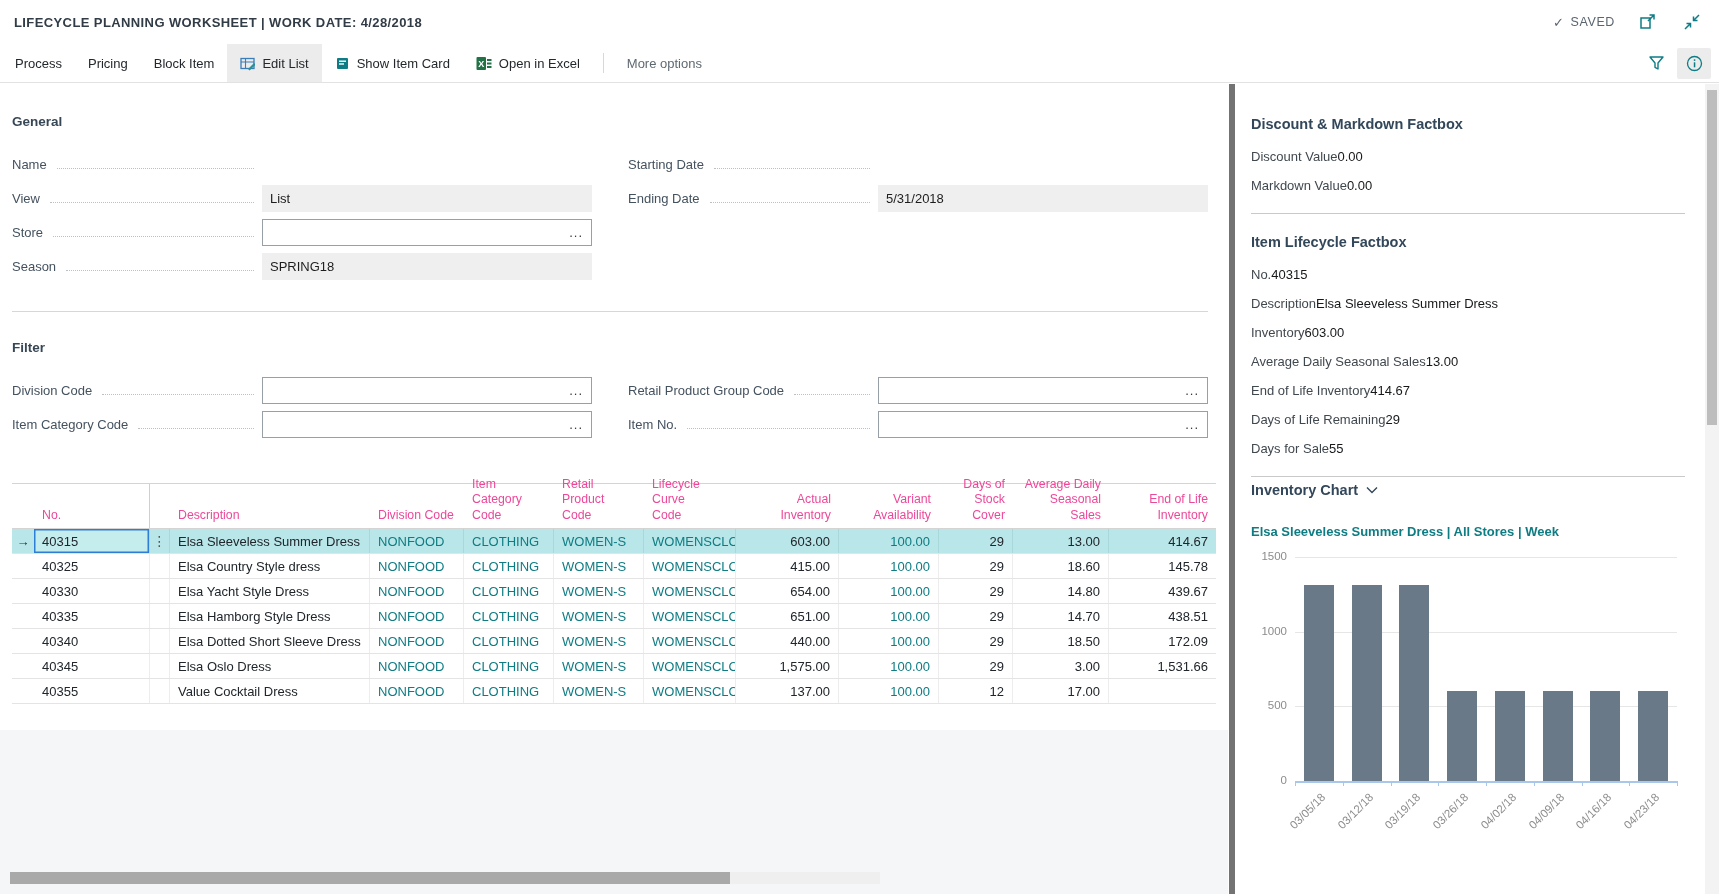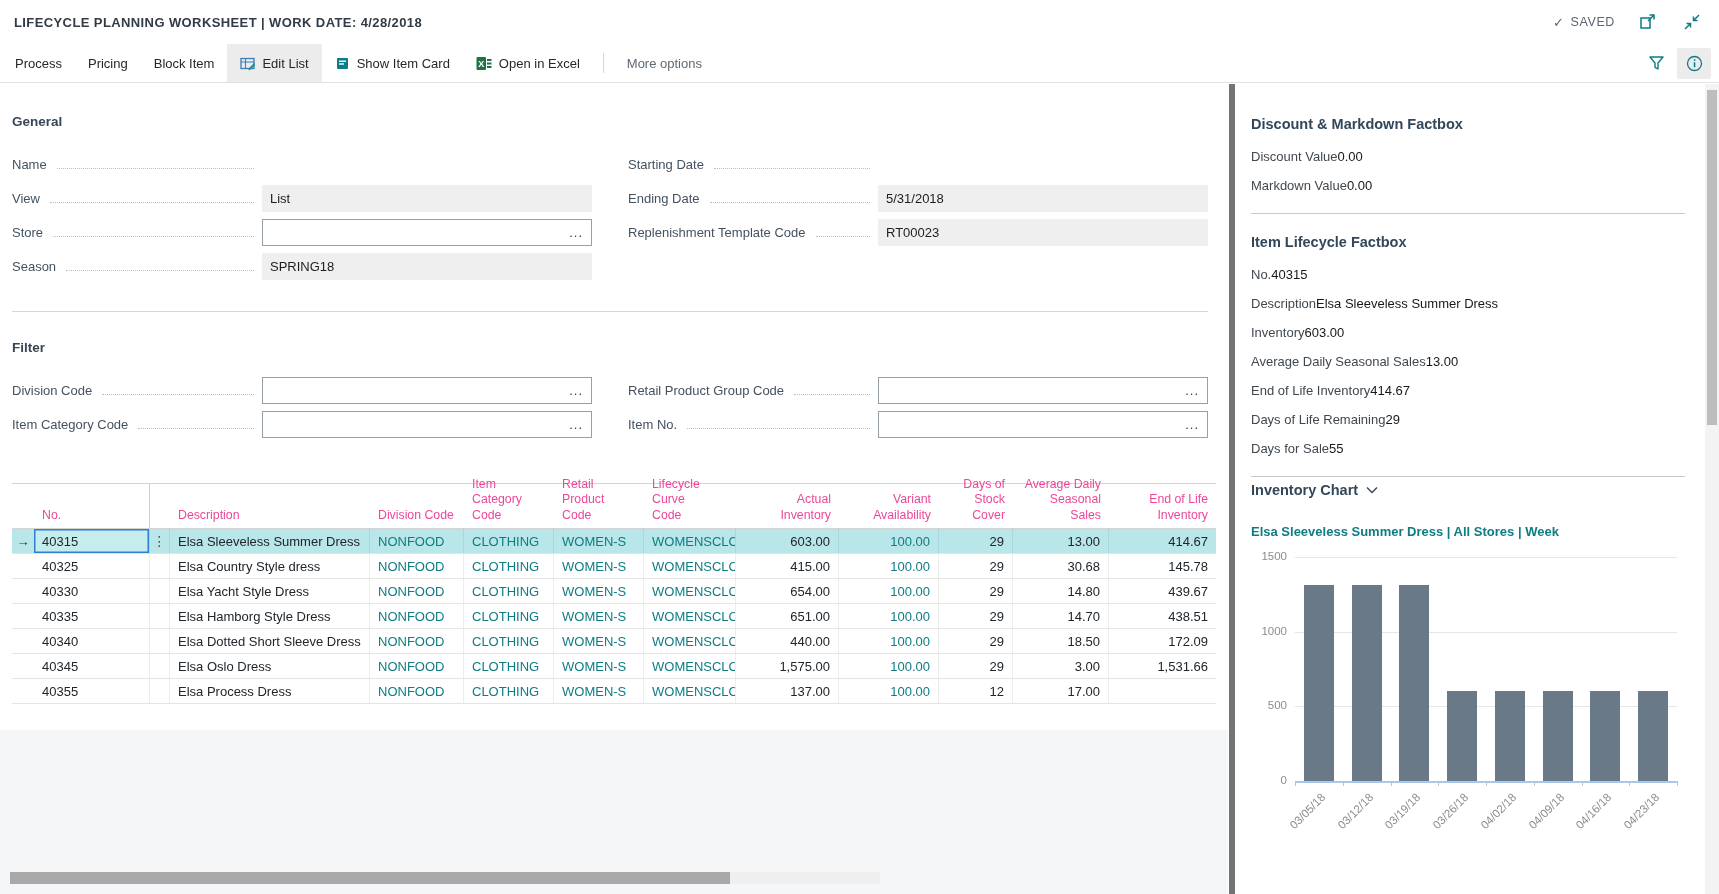--- a/index.html
+++ b/index.html
@@ -238,29 +238,20 @@
           </div>
           <div class="field-row">
             <div class="field-labelwrap">
               <span class="field-label">Ending Date</span>
               <span class="leader"></span>
             </div>
             <div class="field-input disabled">
               <span class="field-value">5/31/2018</span>
             </div>
           </div>
-          <div class="field-row">
-            <div class="field-labelwrap">
-              <span class="field-label">Replenishment Template Code</span>
-              <span class="leader"></span>
-            </div>
-            <div class="field-input disabled">
-              <span class="field-value">RT00023</span>
-            </div>
-          </div>
         </div>
     </div>
 
     <div class="hr"></div>
 
     <div class="section-title st-filter">Filter</div>
     <div class="field-cols">
       <div class="field-col" id="filter-left">
           <div class="field-row">
             <div class="field-labelwrap">
@@ -350,21 +341,21 @@
           <div class="cell c-no" style="flex: 0 0 116px;">40325</div>
           <div class="cell c-menu"></div>
           <div class="cell" style="flex: 0 0 200px;">Elsa Country Style dress</div>
           <div class="cell link" style="flex: 0 0 94px;">NONFOOD</div>
           <div class="cell link" style="flex: 0 0 90px;">CLOTHING</div>
           <div class="cell link" style="flex: 0 0 90px;">WOMEN-S</div>
           <div class="cell link" style="flex: 0 0 92px;">WOMENSCLO...</div>
           <div class="cell num" style="flex: 0 0 103px;">415.00</div>
           <div class="cell num link" style="flex: 0 0 100px;">100.00</div>
           <div class="cell num" style="flex: 0 0 74px;">29</div>
-          <div class="cell num" style="flex: 0 0 96px;">30.68</div>
+          <div class="cell num" style="flex: 0 0 96px;">18.60</div>
           <div class="cell num" style="flex: 0 0 107px;">145.78</div>
         </div>
         <div class="trow">
           <div class="cell c-ind"></div>
           <div class="cell c-no" style="flex: 0 0 116px;">40330</div>
           <div class="cell c-menu"></div>
           <div class="cell" style="flex: 0 0 200px;">Elsa Yacht Style Dress</div>
           <div class="cell link" style="flex: 0 0 94px;">NONFOOD</div>
           <div class="cell link" style="flex: 0 0 90px;">CLOTHING</div>
           <div class="cell link" style="flex: 0 0 90px;">WOMEN-S</div>
@@ -417,21 +408,21 @@
           <div class="cell num" style="flex: 0 0 103px;">1,575.00</div>
           <div class="cell num link" style="flex: 0 0 100px;">100.00</div>
           <div class="cell num" style="flex: 0 0 74px;">29</div>
           <div class="cell num" style="flex: 0 0 96px;">3.00</div>
           <div class="cell num" style="flex: 0 0 107px;">1,531.66</div>
         </div>
         <div class="trow">
           <div class="cell c-ind"></div>
           <div class="cell c-no" style="flex: 0 0 116px;">40355</div>
           <div class="cell c-menu"></div>
-          <div class="cell" style="flex: 0 0 200px;">Elsa Process Dress</div>
+          <div class="cell" style="flex: 0 0 200px;">Value Cocktail Dress</div>
           <div class="cell link" style="flex: 0 0 94px;">NONFOOD</div>
           <div class="cell link" style="flex: 0 0 90px;">CLOTHING</div>
           <div class="cell link" style="flex: 0 0 90px;">WOMEN-S</div>
           <div class="cell link" style="flex: 0 0 92px;">WOMENSCLO...</div>
           <div class="cell num" style="flex: 0 0 103px;">137.00</div>
           <div class="cell num link" style="flex: 0 0 100px;">100.00</div>
           <div class="cell num" style="flex: 0 0 74px;">12</div>
           <div class="cell num" style="flex: 0 0 96px;">17.00</div>
           <div class="cell num" style="flex: 0 0 107px;"></div>
         </div>

